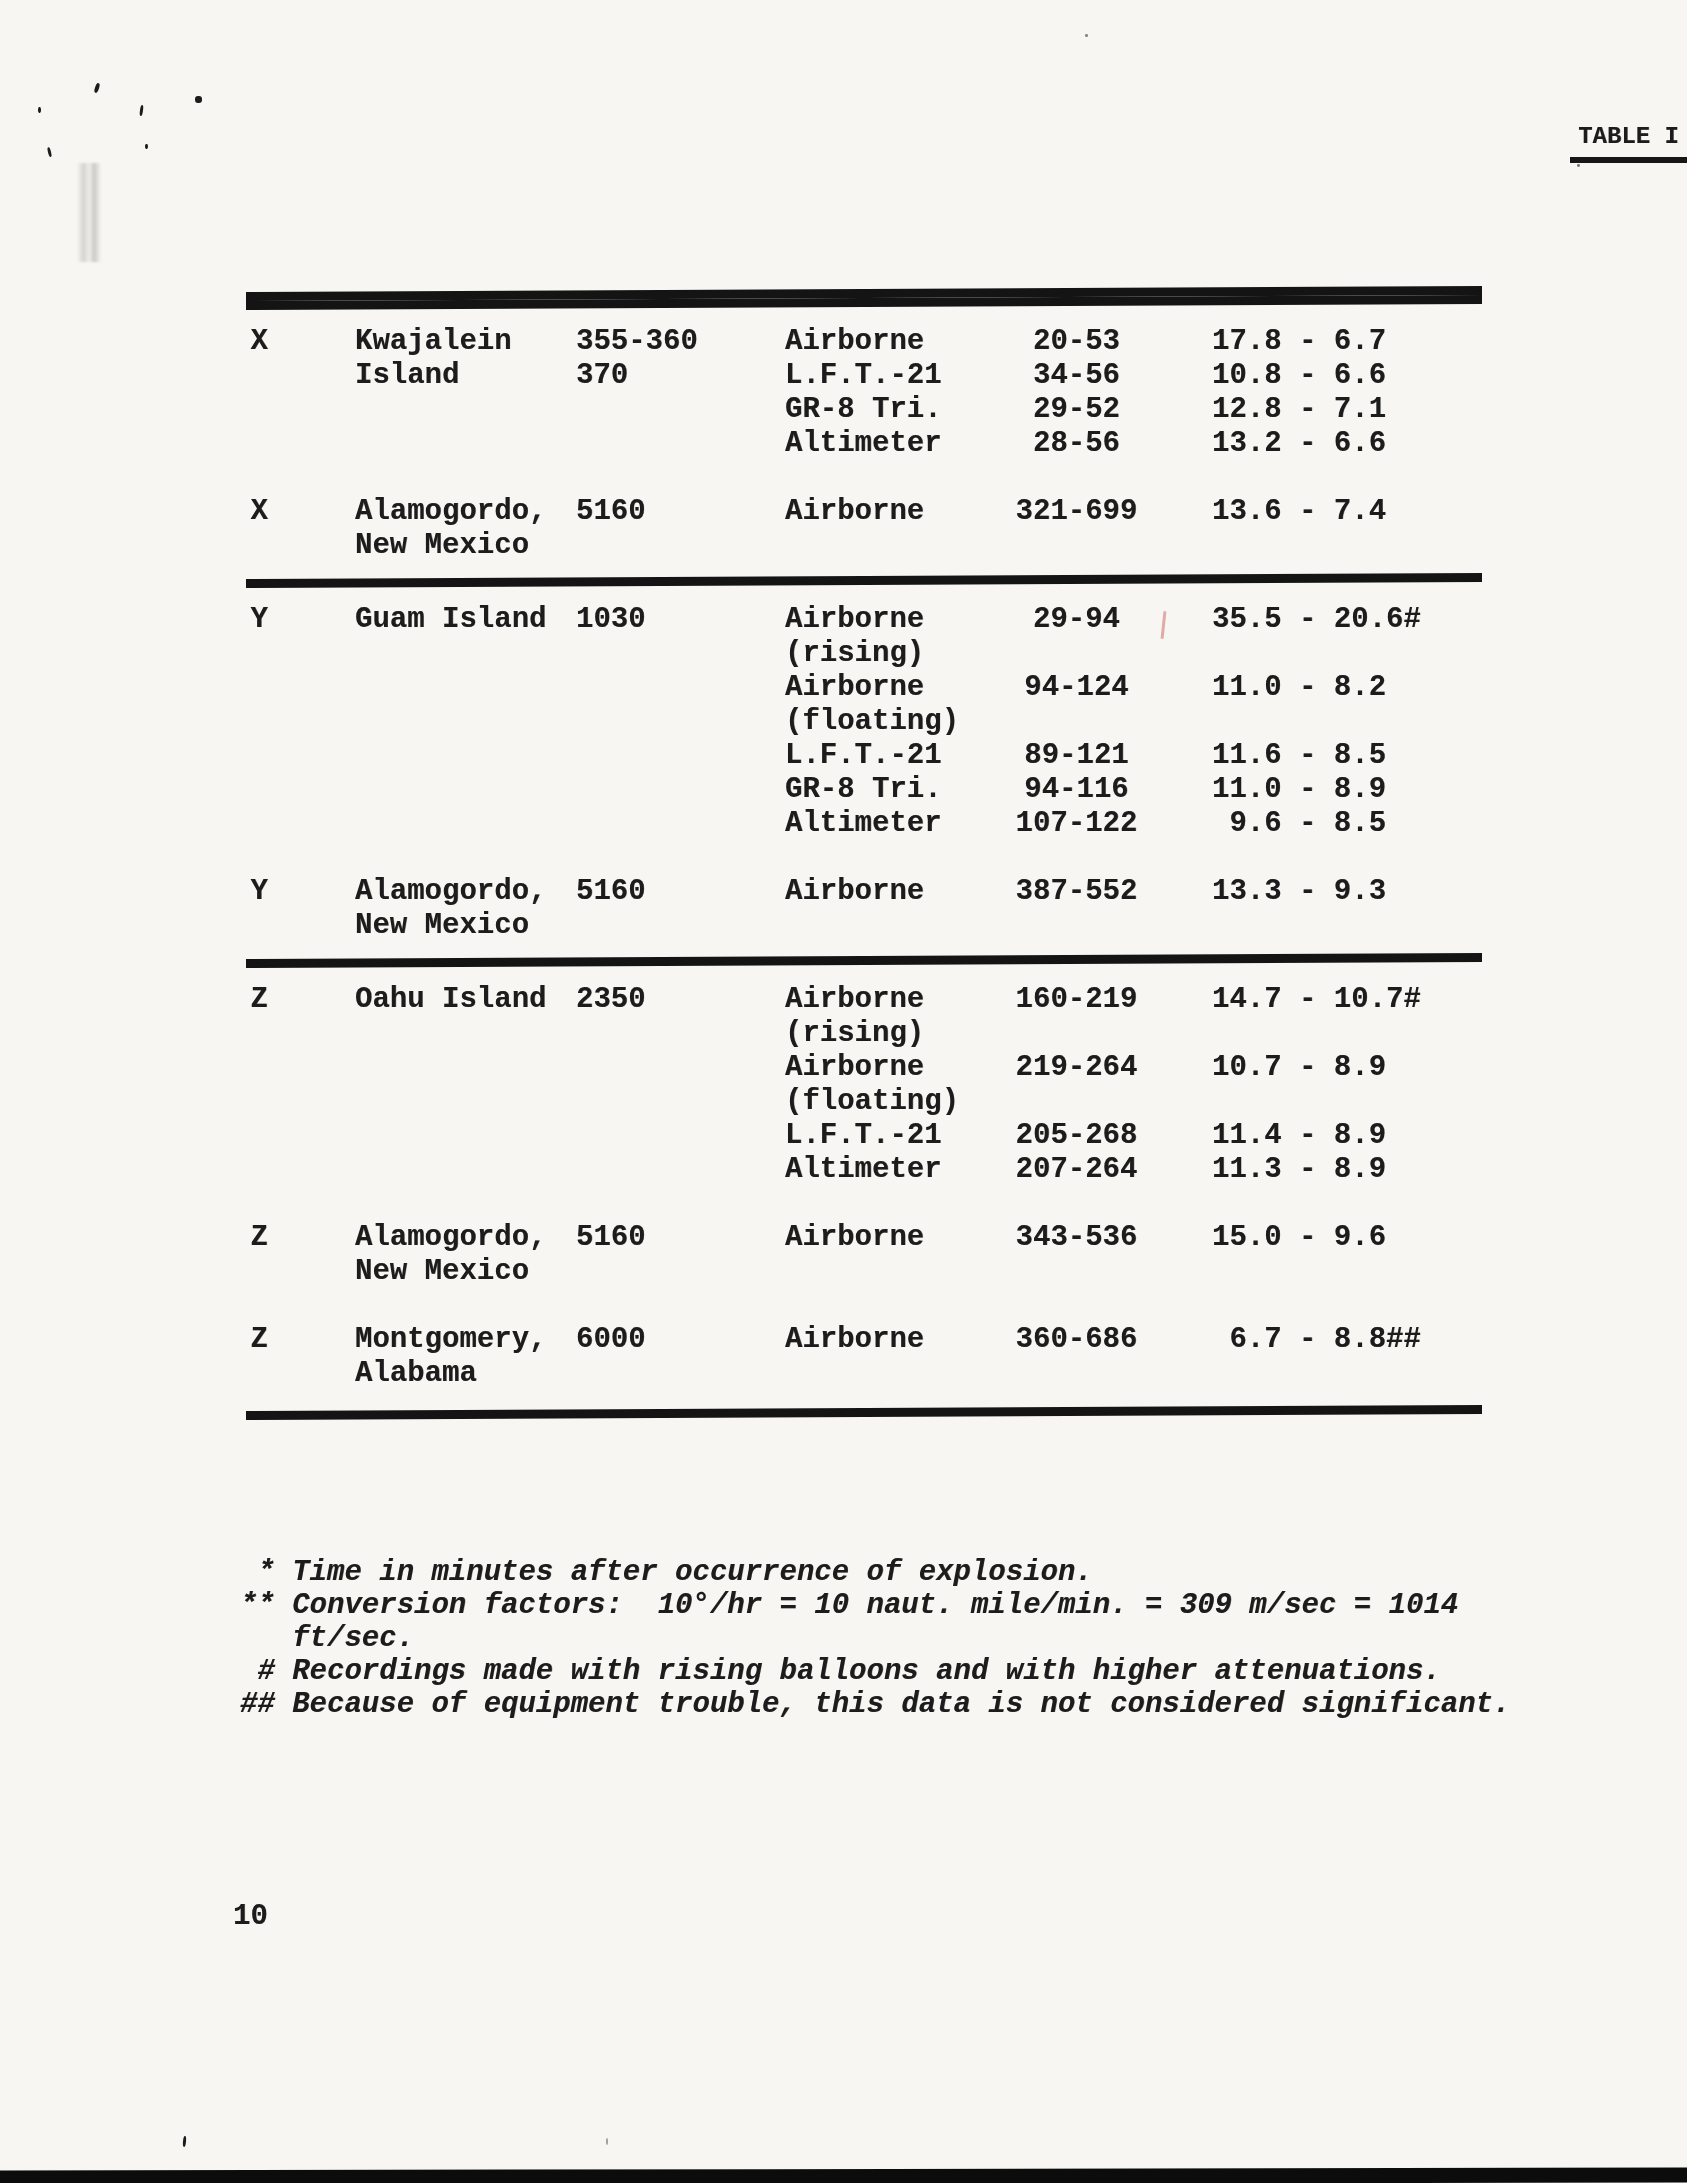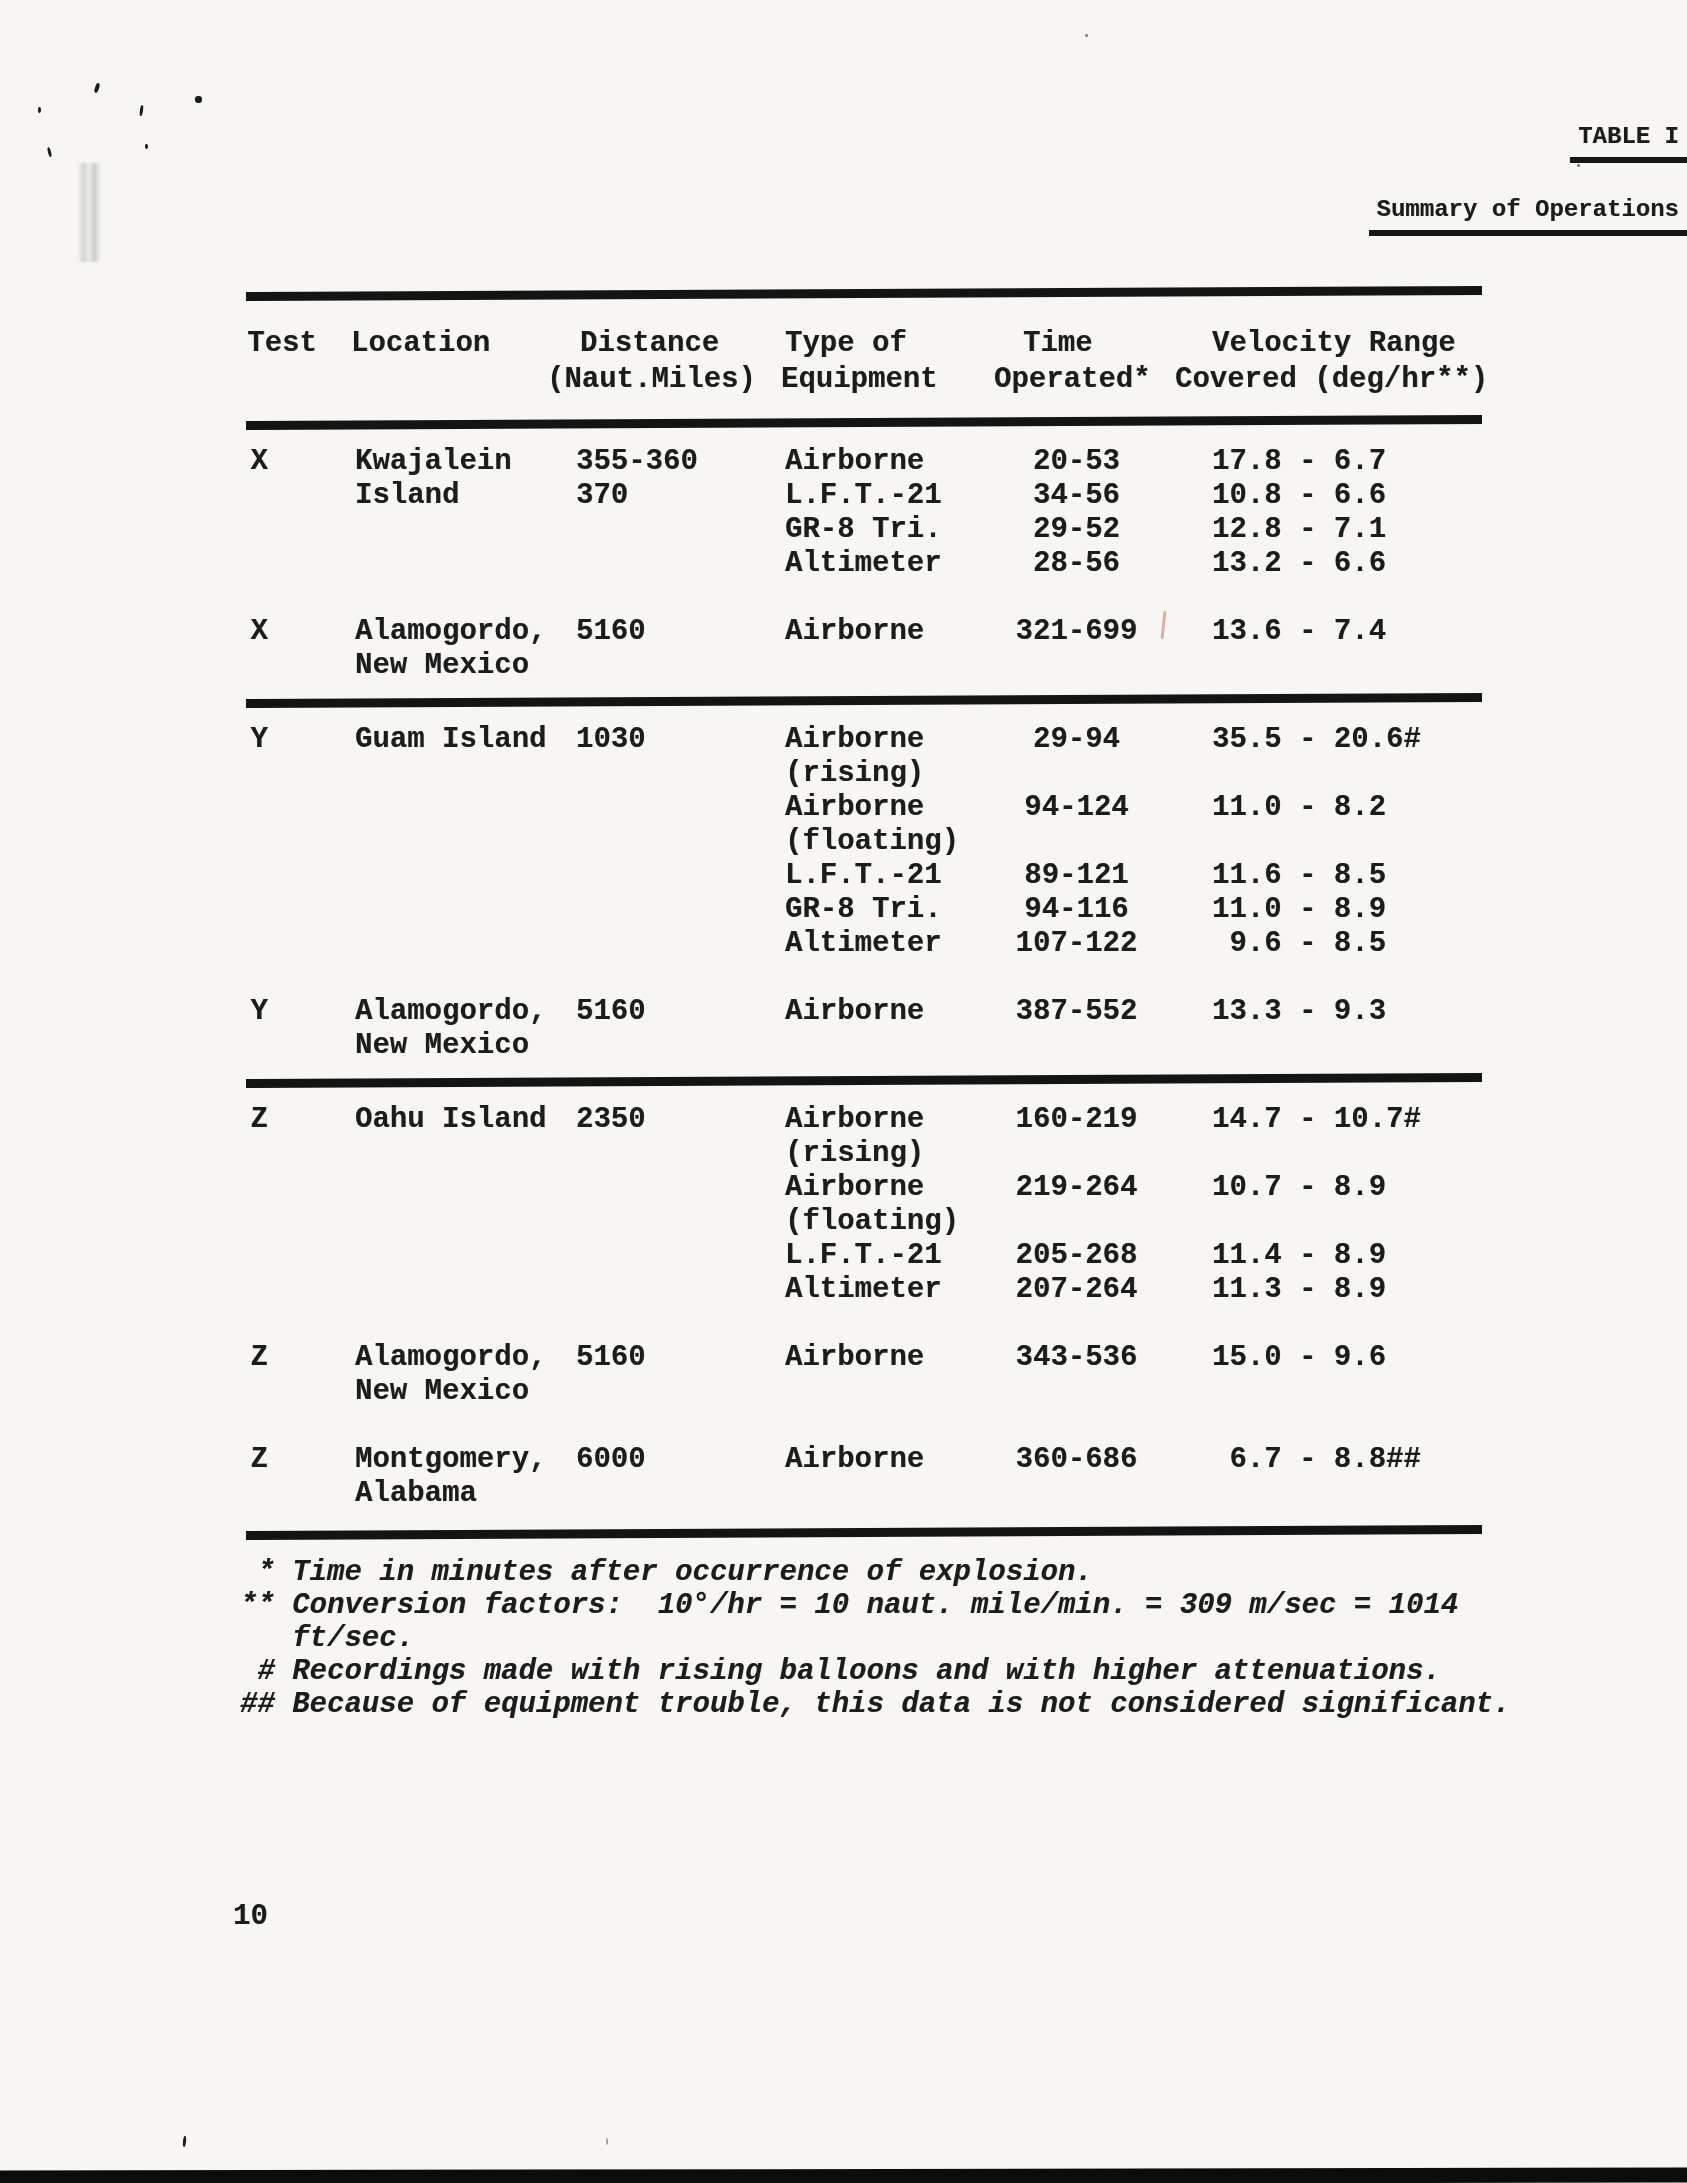--- a/index.html
+++ b/index.html
@@ -66,37 +66,24 @@
   <div class="speck" style="left:145px;top:144px;width:2.6px;height:5.3px;"></div>
   <div class="speck" style="left:1577px;top:164px;width:3.3px;height:3.3px;opacity:.6;"></div>
   <div class="speck" style="left:1085px;top:34px;width:2.6px;height:2.6px;opacity:.5;"></div>
   <div class="speck" style="left:183px;top:2136px;width:3.3px;height:11.2px;transform:rotate(5deg);"></div>
   <div class="speck" style="left:606px;top:2138px;width:2px;height:6.6px;opacity:.4;"></div>
   <div class="vsmudge"></div>
   <div class="red-tick"></div>
   <div class="bottom-bar"></div>
 
   <div class="title-row title-main"><span>TABLE I</span></div>
-  <div class="title-row title-sub"><span>Summary of Operations</span></div>
 
   <div class="table">
     <div class="rule"></div>
 
-    <div class="thead">
-      <span class="h-test">Test</span>
-      <span class="h-loc">Location</span>
-      <span class="h-dist1">Distance</span>
-      <span class="h-eq1">Type of</span>
-      <span class="h-time1">Time</span>
-      <span class="h-vel1">Velocity Range</span>
-      <span class="h-dist2">(Naut.Miles)</span>
-      <span class="h-eq2">Equipment</span>
-      <span class="h-time2">Operated*</span>
-      <span class="h-vel2">Covered (deg/hr**)</span>
-    </div>
 
     <div class="rule"></div>
 
     <div class="tgroup">
       <div class="t-line">
         <span class="c-test">X</span>
         <span class="c-loc">Kwajalein</span>
         <span class="c-dist">355-360</span>
         <span class="c-equip">Airborne</span>
         <span class="c-time">20-53</span>

